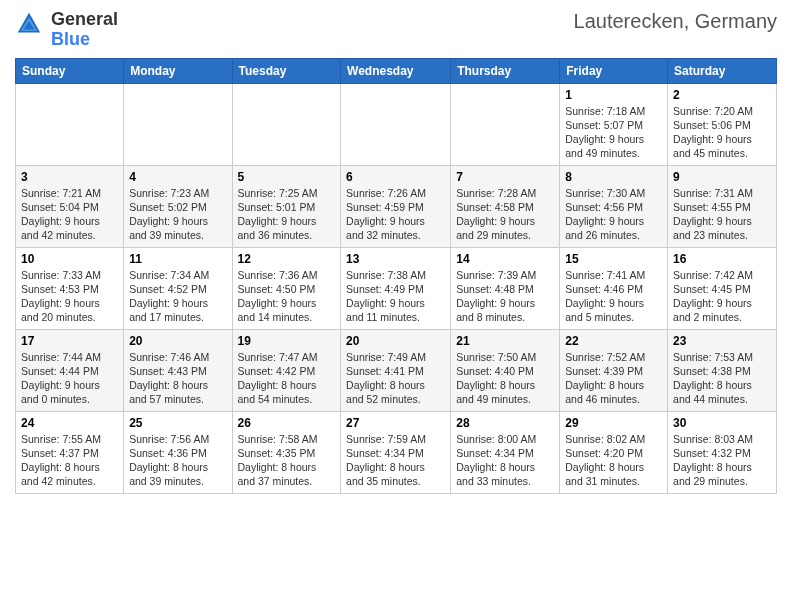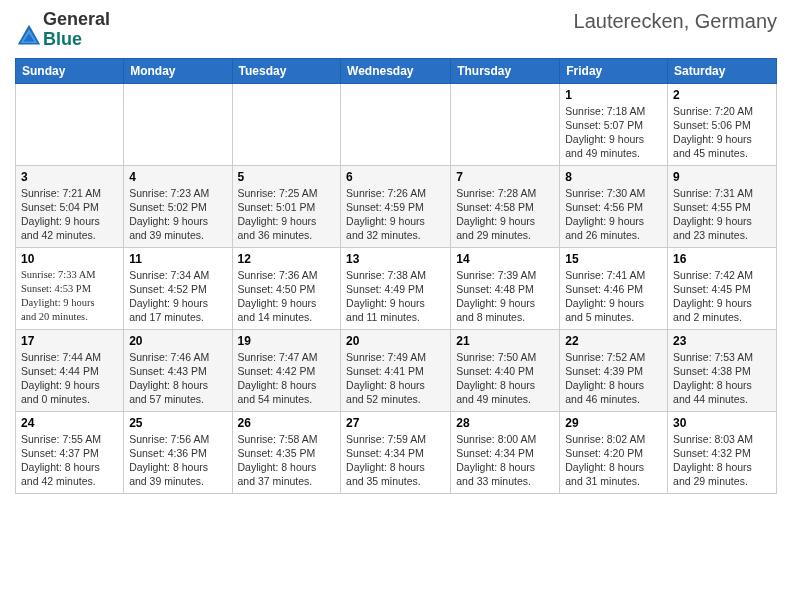--- a/index.html
+++ b/index.html
@@ -15,32 +15,32 @@
       padding: 10px 15px 5px 15px;
     }
     .header {
       display: flex;
       justify-content: space-between;
       align-items: flex-start;
       margin-bottom: 8px;
     }
     .logo {
       display: flex;
-      align-items: flex-end;
-      gap: 0;
+      align-items: flex-start;
+      gap: 8px;
     }
     .logo-text {
       display: flex;
       flex-direction: column;
       font-size: 18px;
       font-weight: bold;
       line-height: 1.1;
     }
     .logo-general { color: #333; }
-    .logo-blue { color: #0f766e; }
+    .logo-blue { color: #3b82f6; }
     .logo-icon {
       width: 28px;
       height: 28px;
     }
     .title-section {
       text-align: right;
     }
     .month-title {
       font-size: 32px;
       font-weight: normal;
@@ -192,21 +192,21 @@
             <div class="day-number">9</div>
             <div class="day-info" style="white-space: pre-line;">Sunrise: 7:31 AM
 Sunset: 4:55 PM
 Daylight: 9 hours
 and 23 minutes.</div>
           </td>
         </tr>
         <tr>
           <td>
             <div class="day-number">10</div>
-            <div class="day-info" style="white-space: pre-line; font-family: Liberation Serif, serif;">Sunrise: 7:33 AM
+            <div class="day-info" style="white-space: pre-line;">Sunrise: 7:33 AM
 Sunset: 4:53 PM
 Daylight: 9 hours
 and 20 minutes.</div>
           </td>
           <td>
             <div class="day-number">11</div>
             <div class="day-info" style="white-space: pre-line;">Sunrise: 7:34 AM
 Sunset: 4:52 PM
 Daylight: 9 hours
 and 17 minutes.</div>

